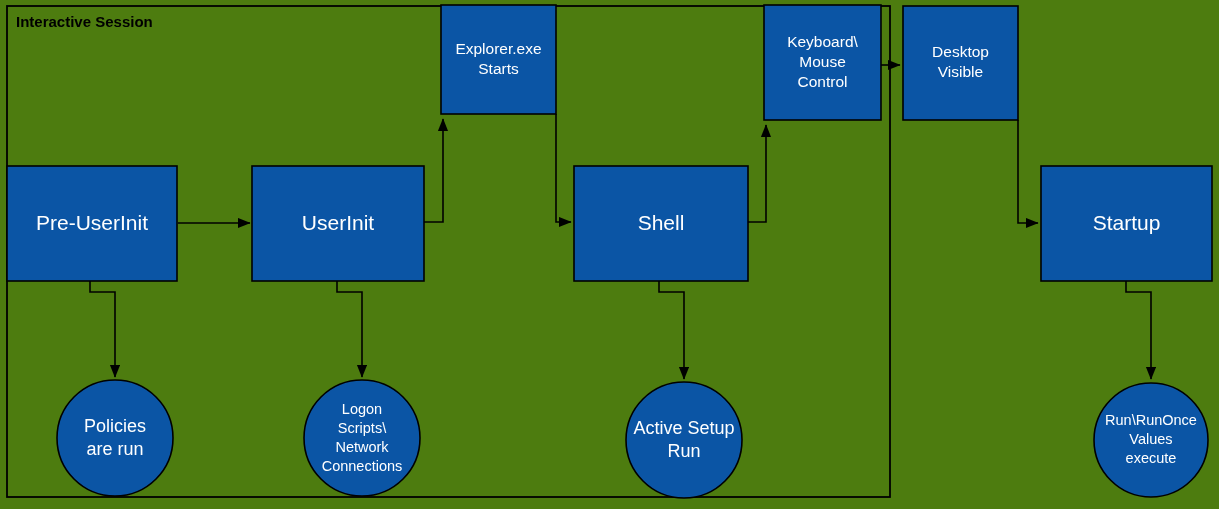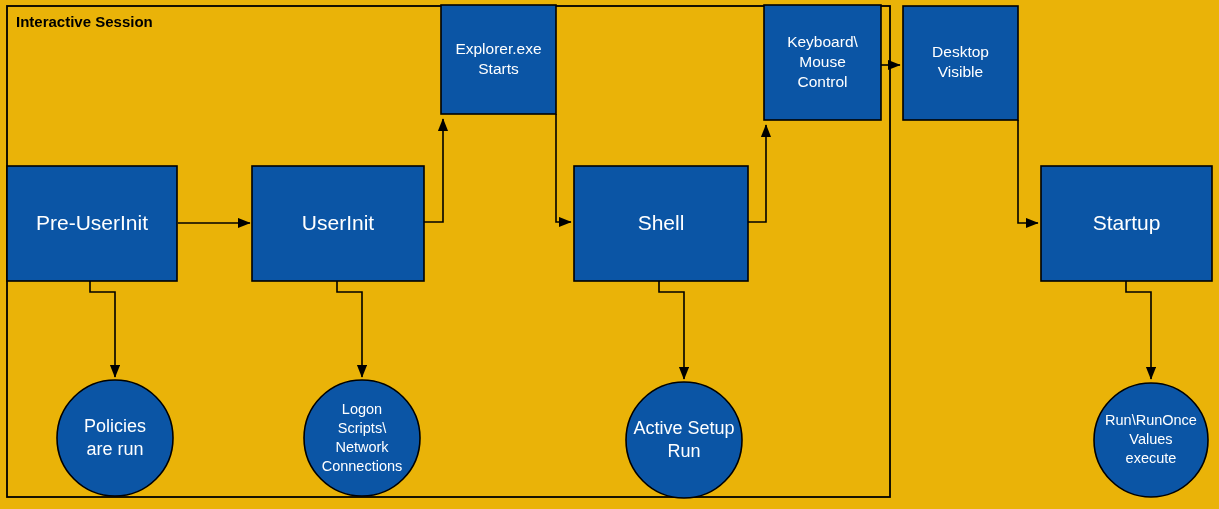--- a/index.html
+++ b/index.html
@@ -4,21 +4,21 @@
 <style>
   html, body {
     margin: 0;
     padding: 0;
     background: #ffffff;
   }
   #stage {
     position: relative;
     width: 1219px;
     height: 509px;
-    background: #eab308;
+    background: #4d7c0f;
     font-family: "Liberation Sans", sans-serif;
     overflow: hidden;
   }
   svg.diagram {
     position: absolute;
     left: 0;
     top: 0;
     width: 1219px;
     height: 509px;
   }

